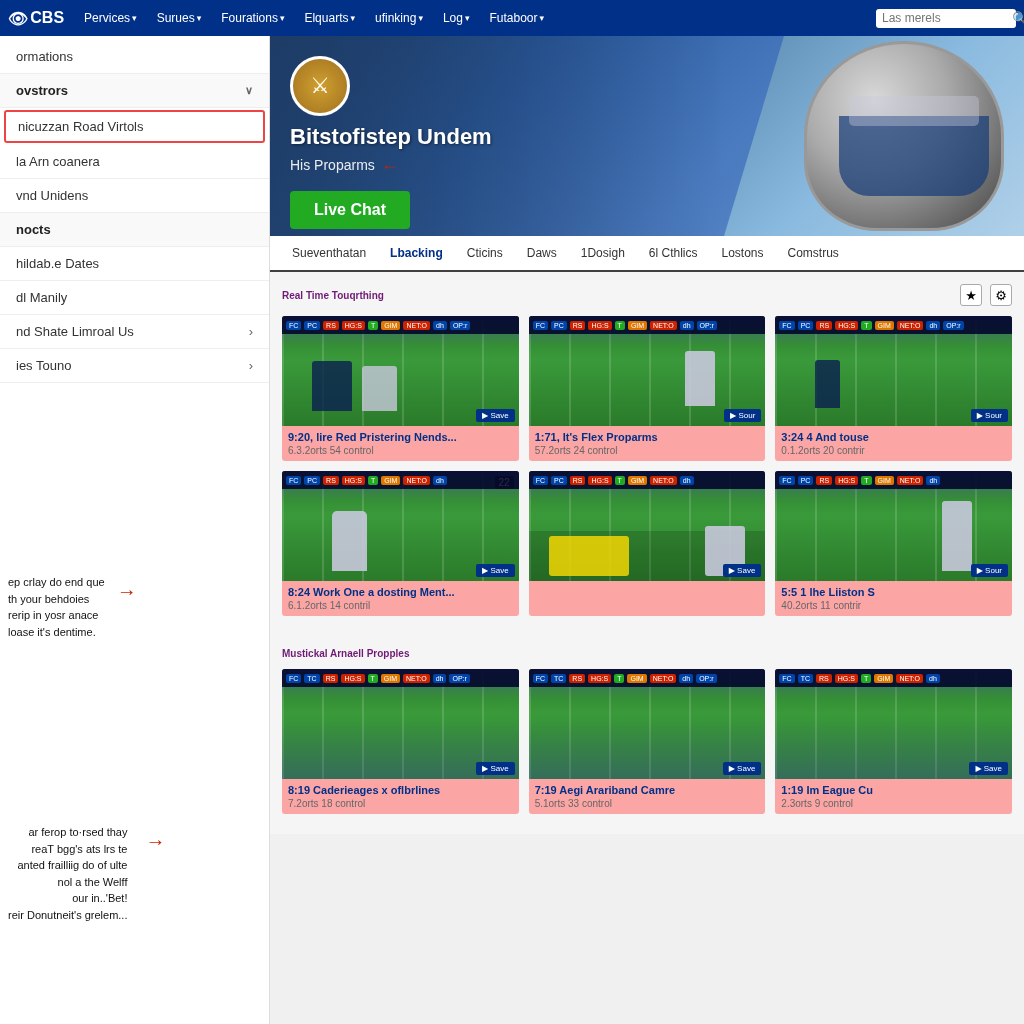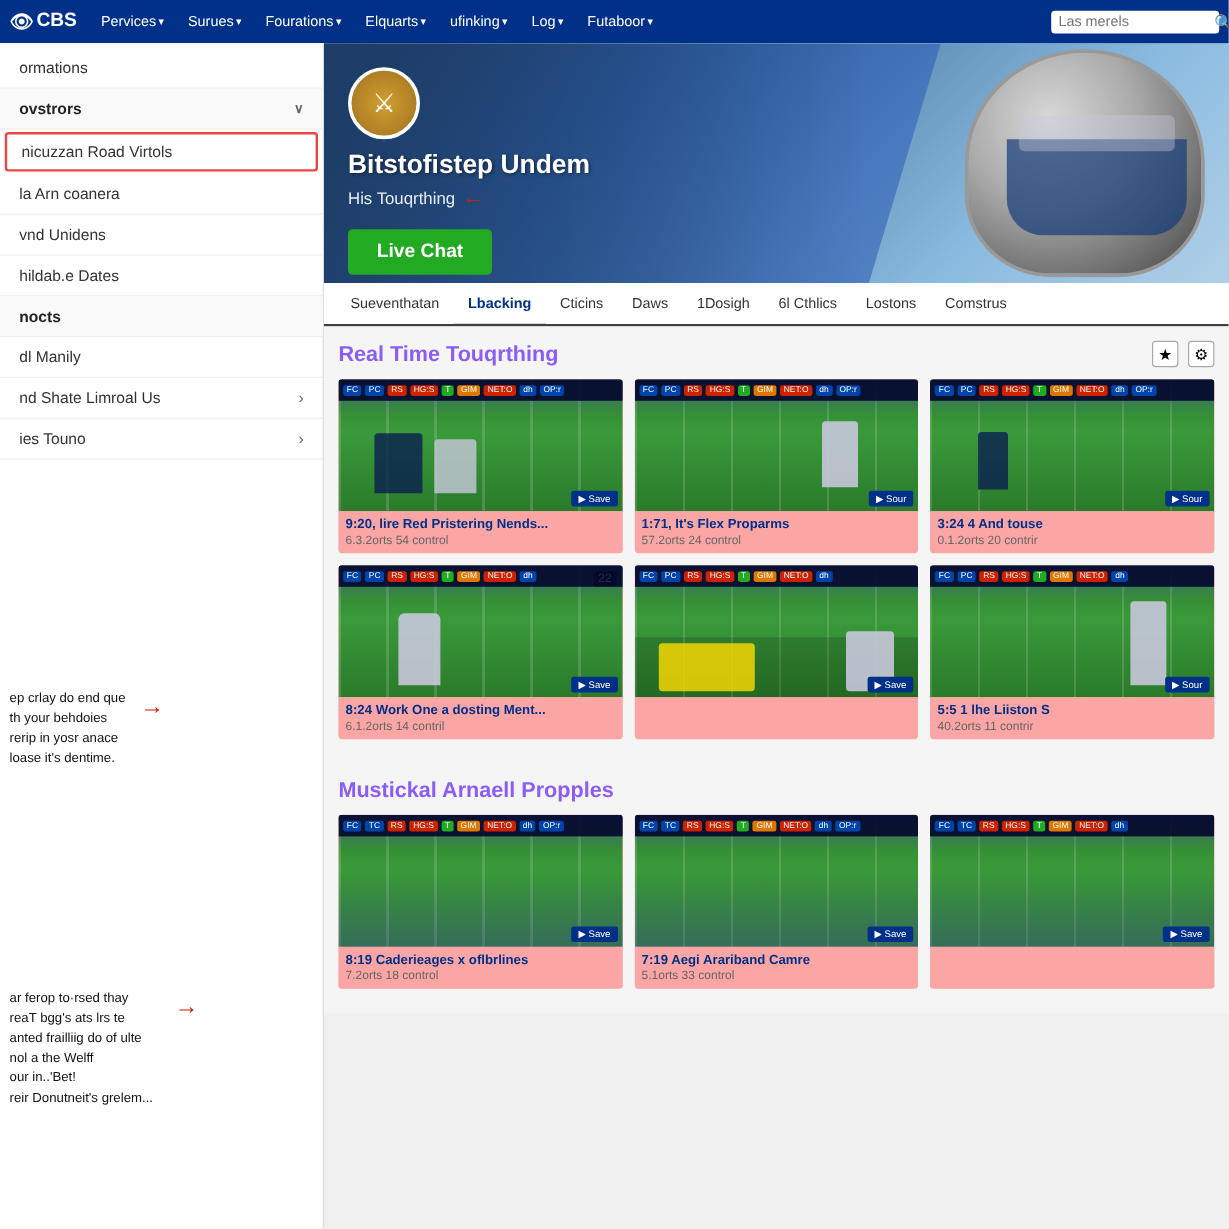--- a/index.html
+++ b/index.html
@@ -196,23 +196,23 @@
       padding: 12px 12px 4px;
       background: #f5f5f5;
     }
     .section-title-row {
       display: flex;
       align-items: center;
       justify-content: space-between;
       margin-bottom: 10px;
     }
     .section-title {
-      font-size: 18px;
+      font-size: 10px;
       font-weight: bold;
-      color: #8b5cf6;
+      color: #701a75;
     }
     .section-icons { display: flex; gap: 8px; }
     .section-icon {
       width: 22px;
       height: 22px;
       border: 1px solid #aaa;
       border-radius: 3px;
       display: flex;
       align-items: center;
       justify-content: center;
@@ -388,25 +388,25 @@
     </div>
     <div class="sidebar-item highlighted">
       <span>nicuzzan Road Virtols</span>
     </div>
     <div class="sidebar-item">
       <span>la Arn coanera</span>
     </div>
     <div class="sidebar-item">
       <span>vnd Unidens</span>
     </div>
+    <div class="sidebar-item section-header">
+      <span>nocts</span>
+    </div>
     <div class="sidebar-item">
       <span>hildab.e Dates</span>
-    </div>
-    <div class="sidebar-item section-header">
-      <span>nocts</span>
     </div>
     <div class="sidebar-item">
       <span>dl Manily</span>
     </div>
     <div class="sidebar-item">
       <span>nd Shate Limroal Us</span>
       <span class="sidebar-arrow">›</span>
     </div>
     <div class="sidebar-item">
       <span>ies Touno</span>
@@ -423,21 +423,21 @@
         <div style="position:absolute;right:20px;top:5px;width:200px;height:190px;background:radial-gradient(circle at 35% 30%, #d8d8d8 0%, #aaa 40%, #777 70%, #444 100%);border-radius:55% 55% 40% 40%;border:3px solid #999;"></div>
         <div style="position:absolute;right:35px;top:80px;width:150px;height:80px;background:rgba(20,60,120,0.7);border-radius:0 0 30px 30px;"></div>
         <div style="position:absolute;right:45px;top:60px;width:130px;height:30px;background:rgba(200,200,220,0.4);border-radius:5px;"></div>
       </div>
       <div class="hero-content">
         <div class="hero-logo-circle">
           <span>⚔</span>
         </div>
         <div class="hero-title">Bitstofistep Undem</div>
         <div class="hero-subtitle">
-          <span>His Touqrthing</span>
+          <span>His Proparms</span>
           <span class="hero-arrow">←</span>
         </div>
         <button class="live-chat-btn">Live Chat</button>
       </div>
     </div>
 
     <div class="sub-nav">
       <div class="sub-nav-item">Sueventhatan</div>
       <div class="sub-nav-item active">Lbacking</div>
       <div class="sub-nav-item">Cticins</div>
@@ -684,41 +684,45 @@
               <span class="vt-btn">TC</span>
               <span class="vt-btn red">RS</span>
               <span class="vt-btn red">HG:S</span>
               <span class="vt-btn green">T</span>
               <span class="vt-btn orange">GIM</span>
               <span class="vt-btn red">NET:O</span>
               <span class="vt-btn">dh</span>
             </div>
             <div class="video-save">▶ Save</div>
           </div>
+          <div class="video-info">
+            <div class="video-title">1:19  Im Eague Cu</div>
+            <div class="video-meta">2.3orts  9 control</div>
+          </div>
         </div>
 
       </div>
     </div>
   </main>
 </div>
 
 <div class="annotation-overlay annot1">
   <div style="display:flex;align-items:flex-start;gap:4px;">
     <div>
       <div style="white-space:pre-line;font-size:11px;">ep crlay do end que
 th your behdoies
 rerip in yosr anace
 loase it's dentime.</div>
     </div>
     <span class="annotation-arrow" style="margin-left:8px;">→</span>
   </div>
 </div>
 
 <div class="annotation-overlay annot2">
-  <div style="display:flex;align-items:flex-start;gap:10px;">
+  <div style="display:flex;align-items:flex-start;gap:10px;text-align:right;">
     <div>
       <div style="white-space:pre-line;font-size:11px;">ar ferop to·rsed thay
 reaT bgg's ats lrs te
 anted frailliig do of ulte
 nol a the Welff
 our in..'Bet!
 reir Donutneit's grelem...</div>
     </div>
     <span class="annotation-arrow" style="margin-left:8px;">→</span>
   </div>

